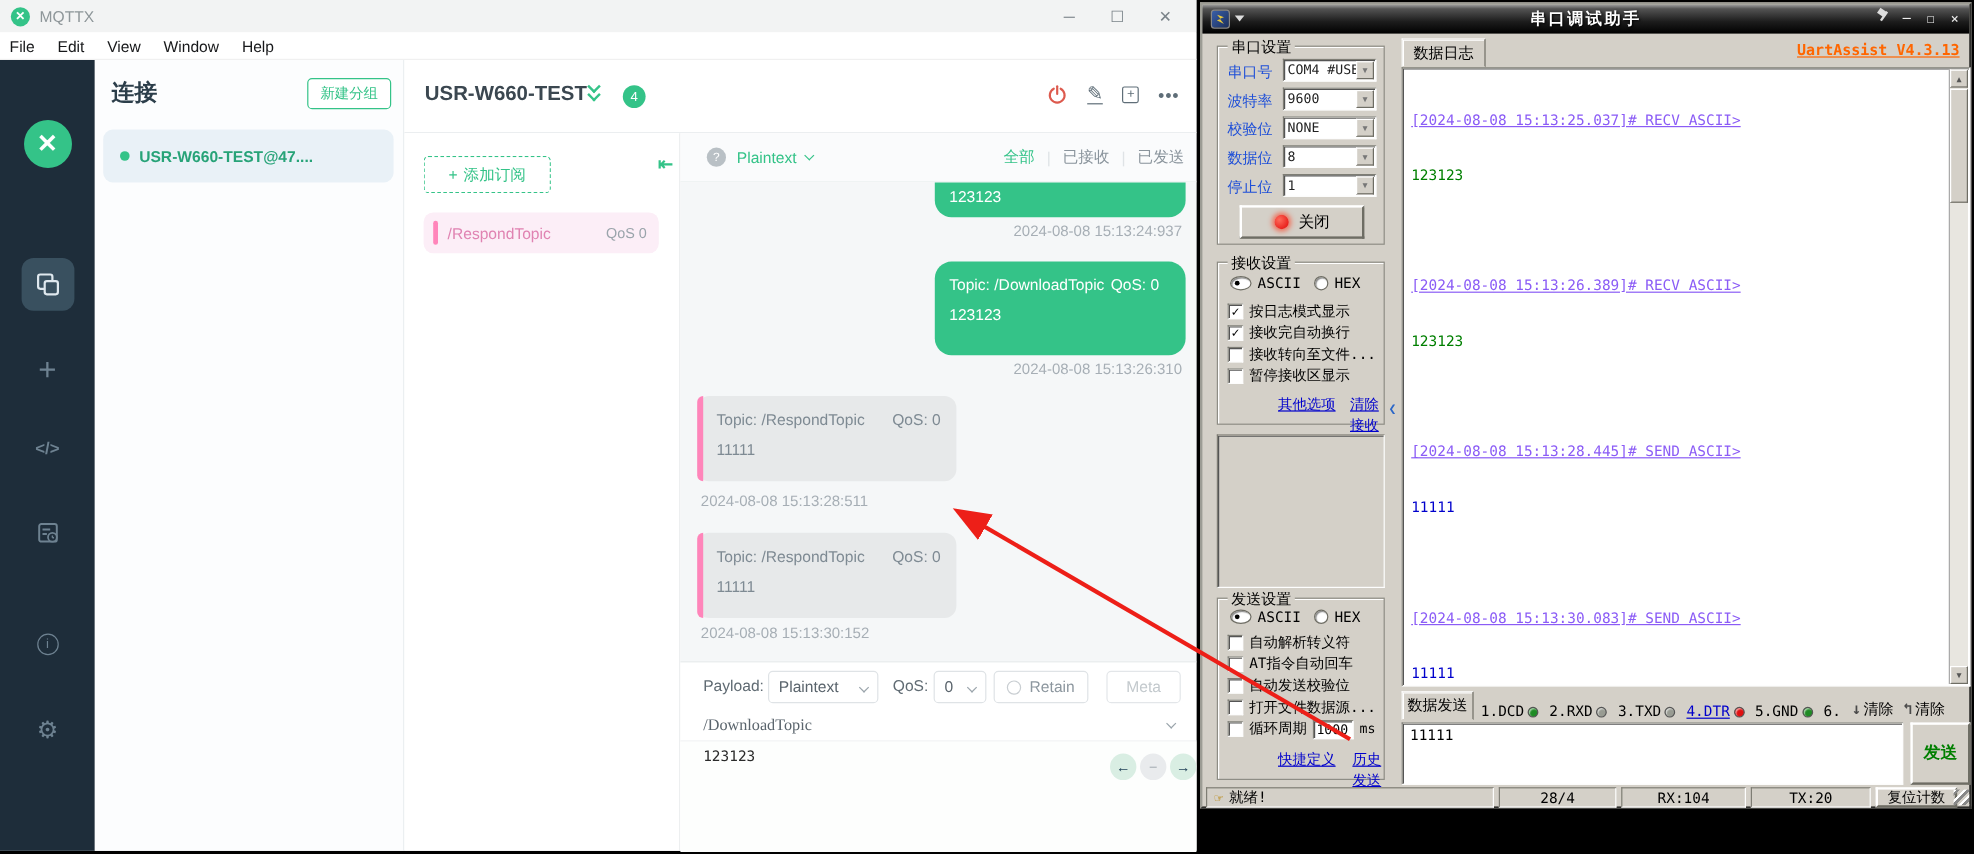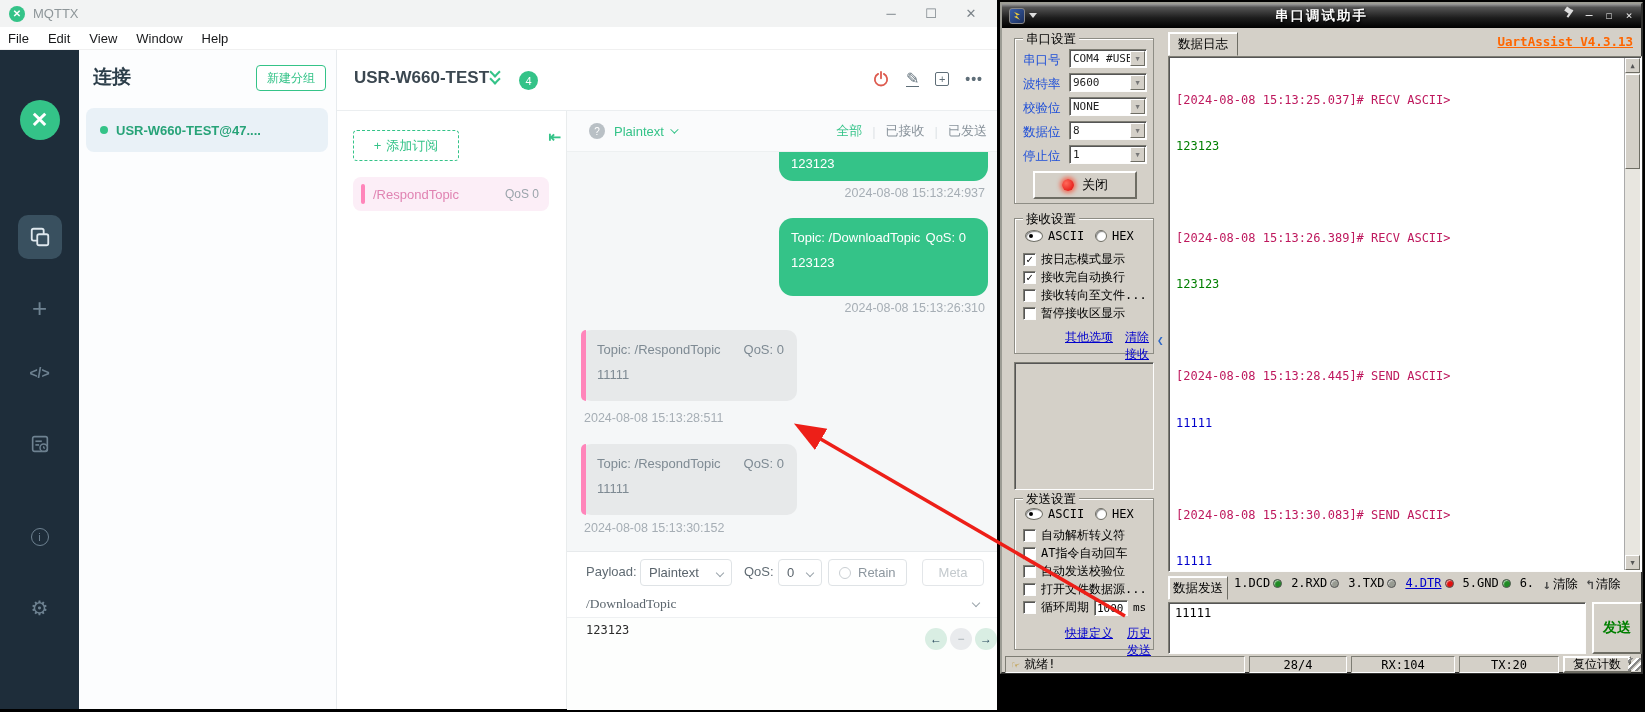--- a/index.html
+++ b/index.html
@@ -117,29 +117,29 @@
   .rd { position:absolute; display:flex; align-items:center; gap:5px; font-size:12px; color:#000; }
   .rd-circle { width:12px; height:12px; border-radius:50%; background:#fff; border:1px solid #6e6d64; box-shadow:inset 1px 1px 1px #888; position:relative; }
   .rd-circle.sel::after { content:""; position:absolute; left:3px; top:3px; width:4px; height:4px; border-radius:50%; background:#000; }
   .ua-link { position:absolute; color:#0000cc; font-size:12px; text-decoration:underline;margin-left:36px; }
   .sunken { position:absolute; background:#d4d0c8; border:1px solid; border-color:#7e7d74 #fdfdfd #fdfdfd #7e7d74; box-shadow:inset 1px 1px 0 #555; }
 
   .ua-tab { position:absolute; background:#d4d0c8; border:1px solid; border-color:#fdfdfd #6e6d64 transparent #fdfdfd; box-shadow:inset 1px 1px 0 #fff; font-size:12.5px; display:flex; align-items:center; justify-content:center; color:#000; }
   .ver-link { position:absolute; right:8px; top:30px; color:#ff6600; font-weight:bold; font-size:12.5px; text-decoration:underline; }
   .logbox { position:absolute; left:166px; top:52px; width:474px; height:516px; background:#fff; border:1px solid; border-color:#7e7d74 #fdfdfd #fdfdfd #7e7d74; box-shadow:inset 1px 1px 0 #555; }
   .logtext { position:absolute; left:7px; top:5px; right:22px; font-size:12px; line-height:15.4px; white-space:pre; }
-  .log-h { color:#be185d; }
+  .log-h { color:#8b5cf6;text-decoration:underline; }
   .log-recv { color:#007f00; }
   .log-send { color:#0000cc; }
   .log-gap { height:15px; }
   .vscroll { position:absolute; right:1px; top:1px; bottom:1px; width:16px; background:#e8e6e0; border-left:1px solid #aaa; }
   .sc-btn { position:absolute; left:0; width:15px; height:15px; background:#d4d0c8; border:1px solid; border-color:#fff #6e6d64 #6e6d64 #fff; color:#555; font-size:7px; display:flex; align-items:center; justify-content:center; }
   .sc-thumb { position:absolute; left:0; top:16px; width:15px; height:95px; background:#d4d0c8; border:1px solid; border-color:#fff #6e6d64 #6e6d64 #fff; }
 
-  .pinrow { position:absolute; left:166px; top:572px; width:474px; height:24px; display:flex; align-items:flex-start; font-size:12px; }
+  .pinrow { position:absolute; left:166px; top:572px; width:474px; height:24px; display:flex; align-items:flex-end; font-size:12px; }
   .pin-item { display:flex; align-items:center; gap:3px; margin-right:9px; white-space:nowrap; }
   .pin-dot { width:9px; height:9px; border-radius:50%; border:1px solid #555; box-shadow:inset 1px 1px 1px rgba(255,255,255,.6); }
   .clr { display:flex; align-items:center; gap:2px; margin-right:8px; white-space:nowrap; font-size:12.5px; }
   .clr-arrow { font-weight:bold; color:#4a4a4a; font-size:13px; }
 
   .sendbox { position:absolute; left:166px; top:598px; width:418px; height:52px; background:#fff; border:1px solid; border-color:#7e7d74 #fdfdfd #fdfdfd #7e7d74; box-shadow:inset 1px 1px 0 #555; font-size:12px; padding:3px 6px; color:#000; }
   .sendbtn { position:absolute; left:590px; top:598px; width:50px; height:52px; color:#007f00; font-weight:bold; font-size:14px; }
 
   .statusbar { position:absolute; left:3px; top:652px; width:636px; height:17px; display:flex; gap:4px; font-size:12px; }
   .st-panel { border:1px solid; border-color:#7e7d74 #fdfdfd #fdfdfd #7e7d74; display:flex; align-items:center; padding:0 6px; color:#000; background:#d4d0c8; }

